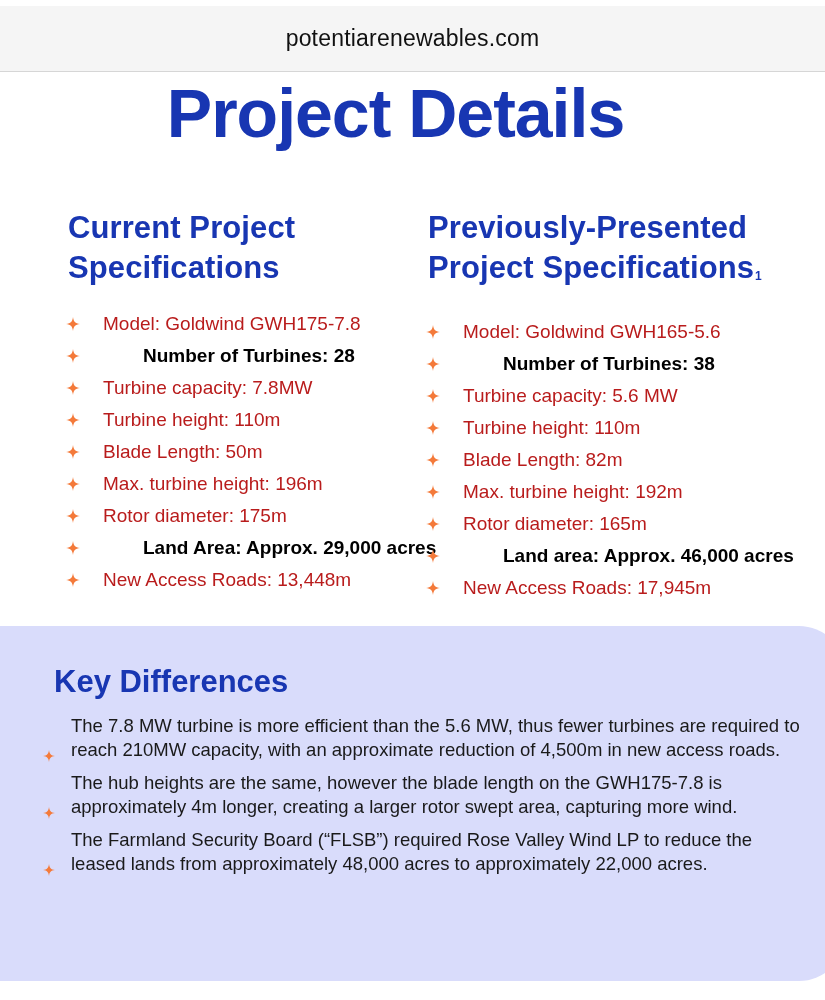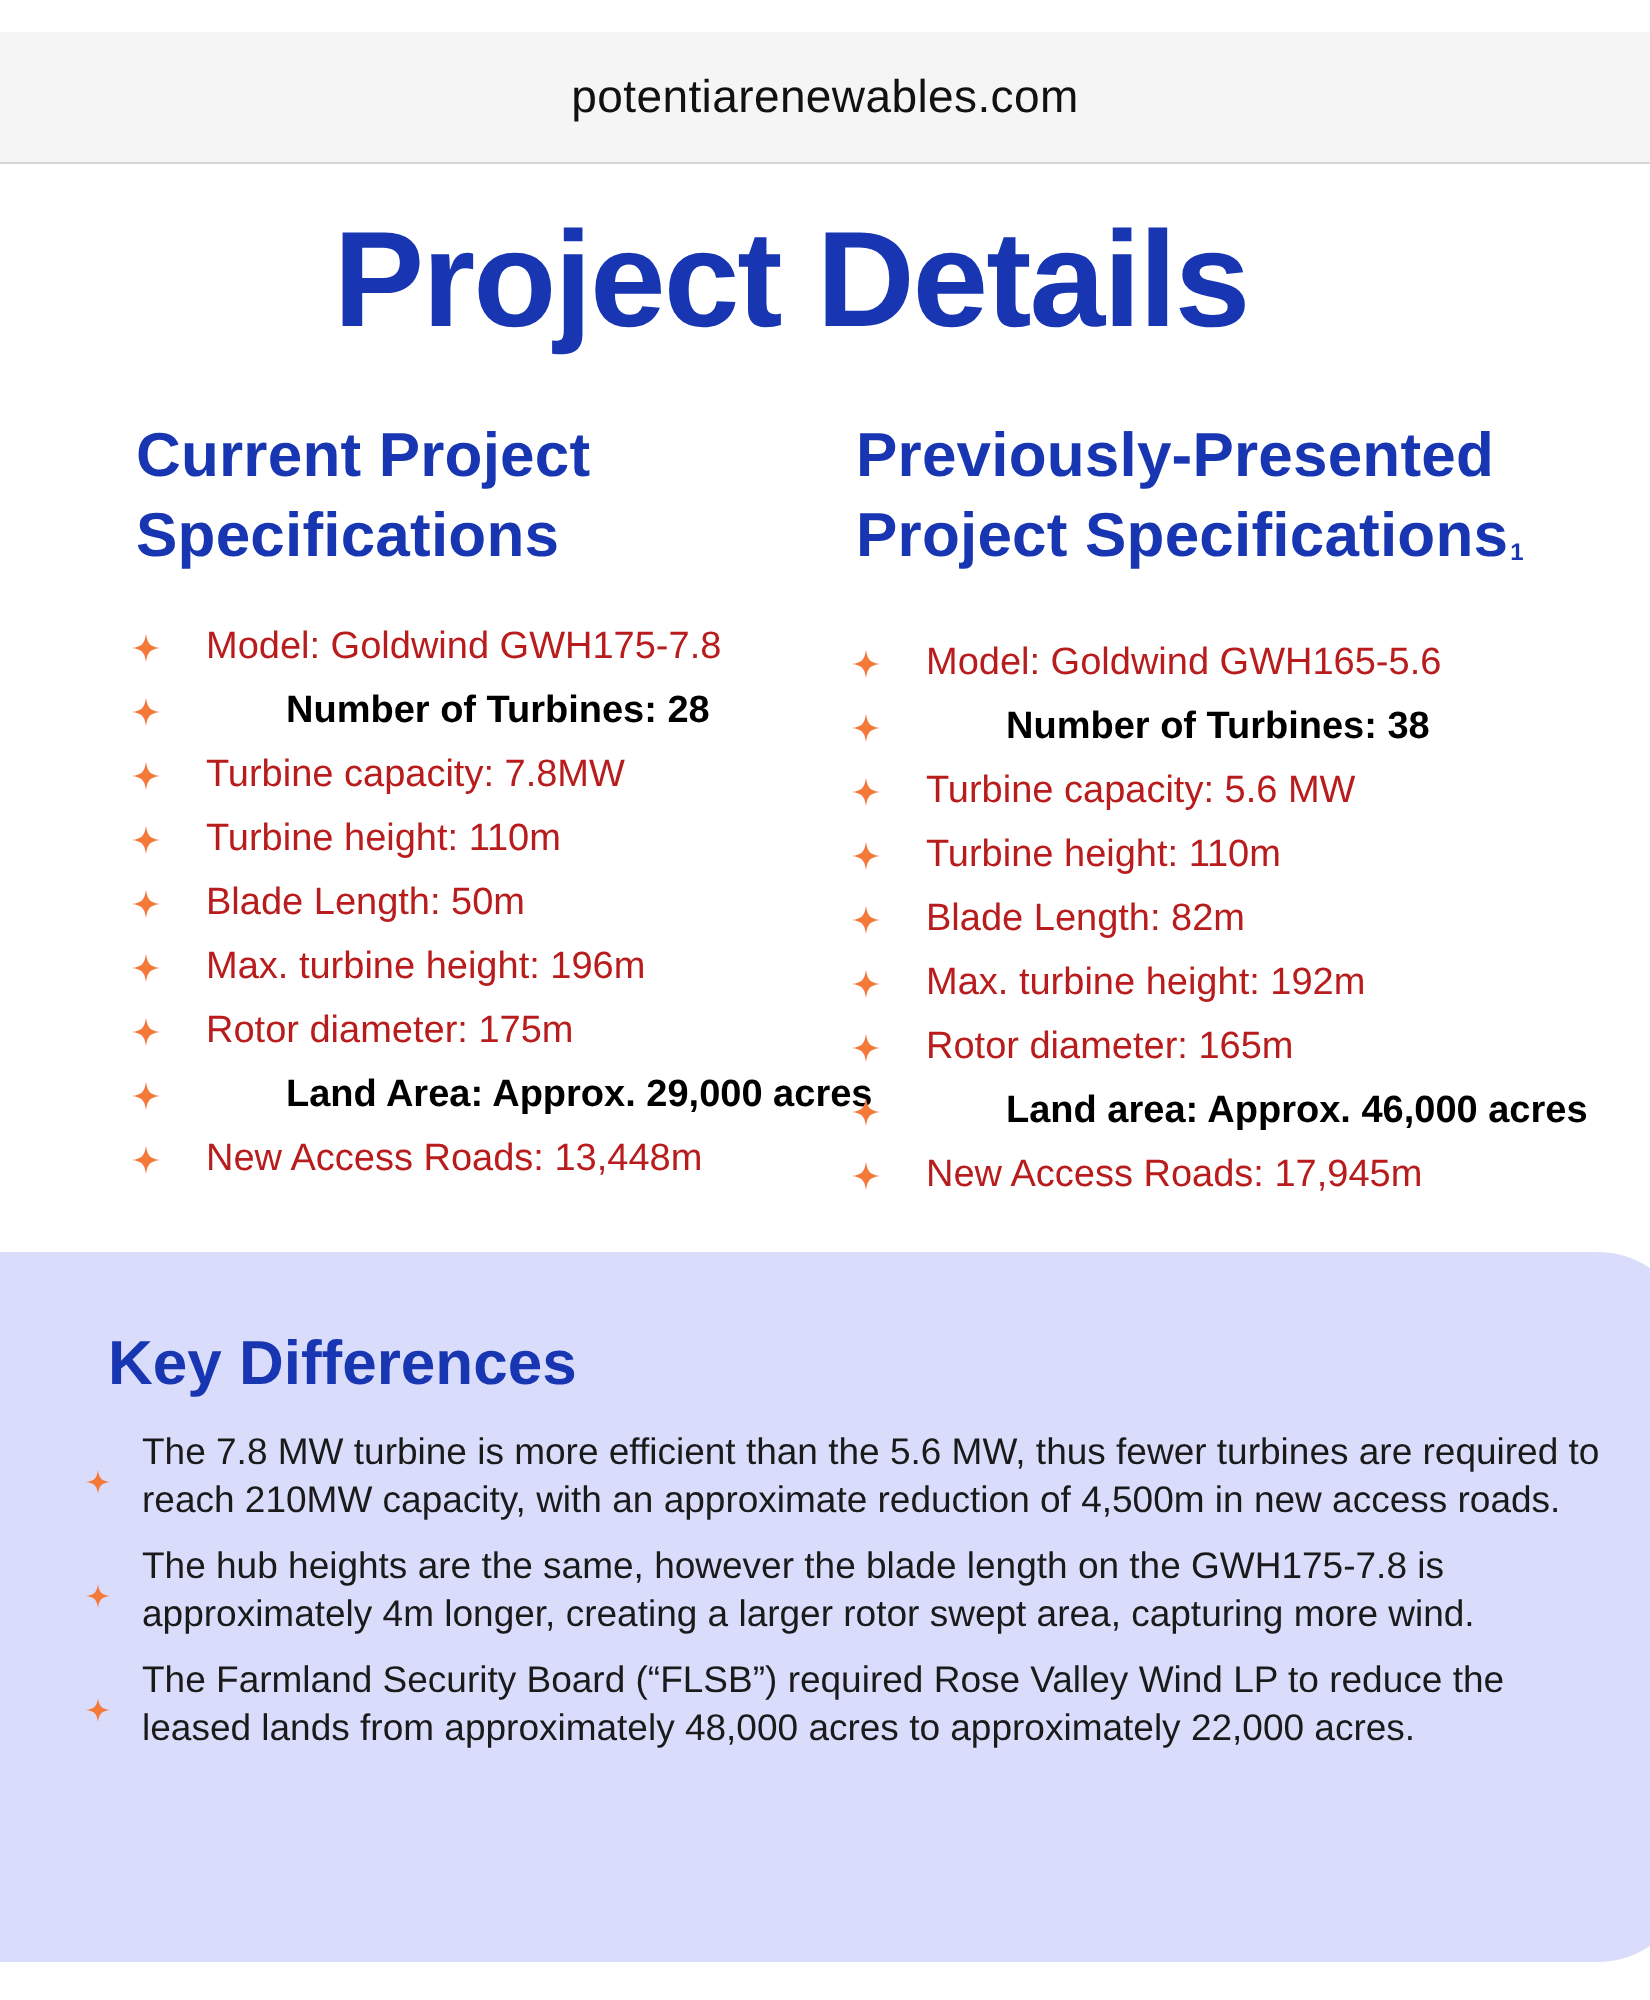--- a/index.html
+++ b/index.html
@@ -1,28 +1,28 @@
 <!DOCTYPE html>
 <html><head>
   <meta charset="utf-8">
   <style>
     * { margin: 0; padding: 0; box-sizing: border-box; }
     html, body { width: 825px; height: 1000px; overflow: hidden; background: #ffffff; }
     body { font-family: "Liberation Sans", "DejaVu Sans", sans-serif; color: #1a1a1a; position: relative; }
 
     .url-bar {
-      position: absolute; left: 0; top: 16px; width: 825px; height: 66px;
+      position: absolute; left: 0; top: 6px; width: 825px; height: 66px;
       background: #f5f5f5; border-bottom: 1px solid #d6d6d6;
       display: flex; align-items: center; justify-content: center;
     }
     .url-text { font-size: 23px; color: #111; letter-spacing: 0.2px; }
 
     .page-title {
       position: absolute; left: 0; top: 74px; width: 791px; text-align: center;
-      font-size: 68px; font-weight: 700; color: #1836b2; letter-spacing: -1px; margin-top: 27px;
+      font-size: 68px; font-weight: 700; color: #1836b2; letter-spacing: -1px;
     }
 
     .col { position: absolute; top: 208px; }
     .col.left { left: 28px; width: 370px; margin-left: 40px; }
     .col.right { left: 428px; width: 397px; }
 
     .col-heading {
       font-size: 31px; font-weight: 700; color: #1836b2; line-height: 40px;
       letter-spacing: 0.1px;
     }
@@ -41,21 +41,21 @@
 
     .key-box {
       position: absolute; left: 0; top: 626px; width: 845px; height: 355px;
       background: #d9dcfb; border-radius: 0 46px 46px 0;
     }
     .key-heading {
       position: absolute; left: 54px; top: 664px;
       font-size: 31px; font-weight: 700; color: #1836b2;
     }
     .key-list { position: absolute; left: 43px; top: 714px; width: 760px; list-style: none; }
-    .key-item { display: flex; align-items: center; margin-bottom: 9px; }
+    .key-item { display: flex; align-items: flex-end; margin-bottom: 9px; }
     .key-item .star { margin: 6px 16px 0 0; width: 12px; height: 12px; }
     .key-item .star svg { width: 12px; height: 12px; }
     .key-text { font-size: 18.5px; line-height: 24px; color: #1a1a1a; }
   </style>
 </head>
 <body>
 
 <div class="url-bar">
   <span class="url-text">potentiarenewables.com</span>
 </div>

